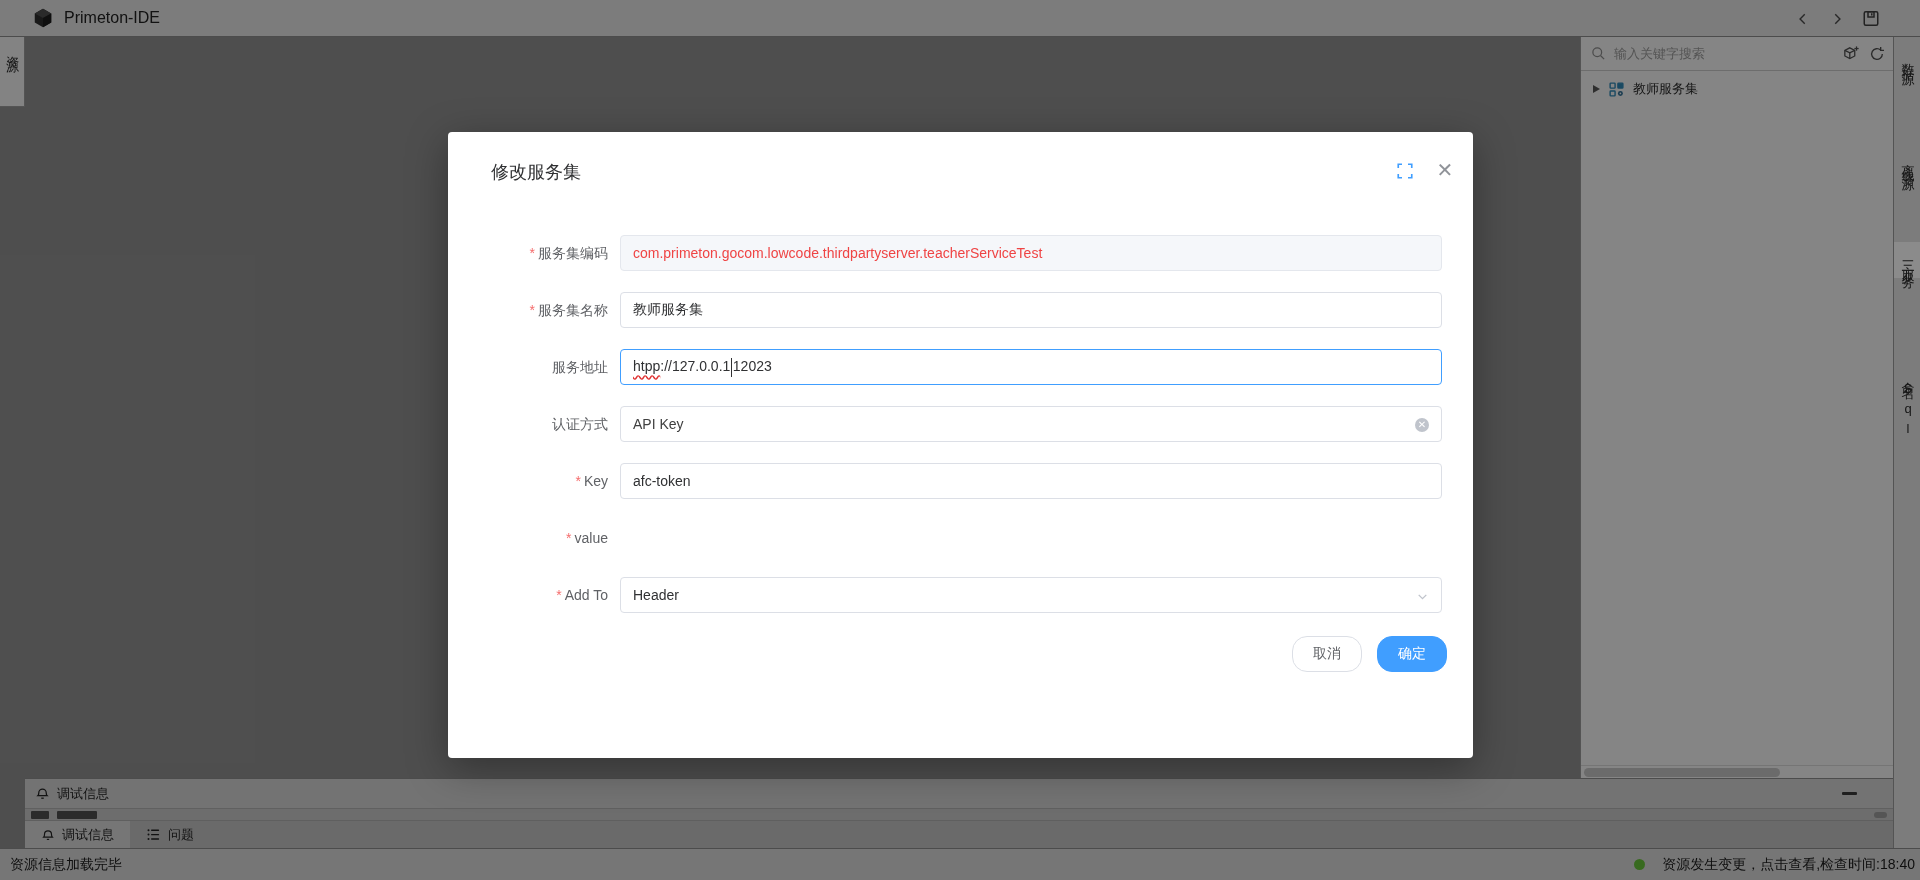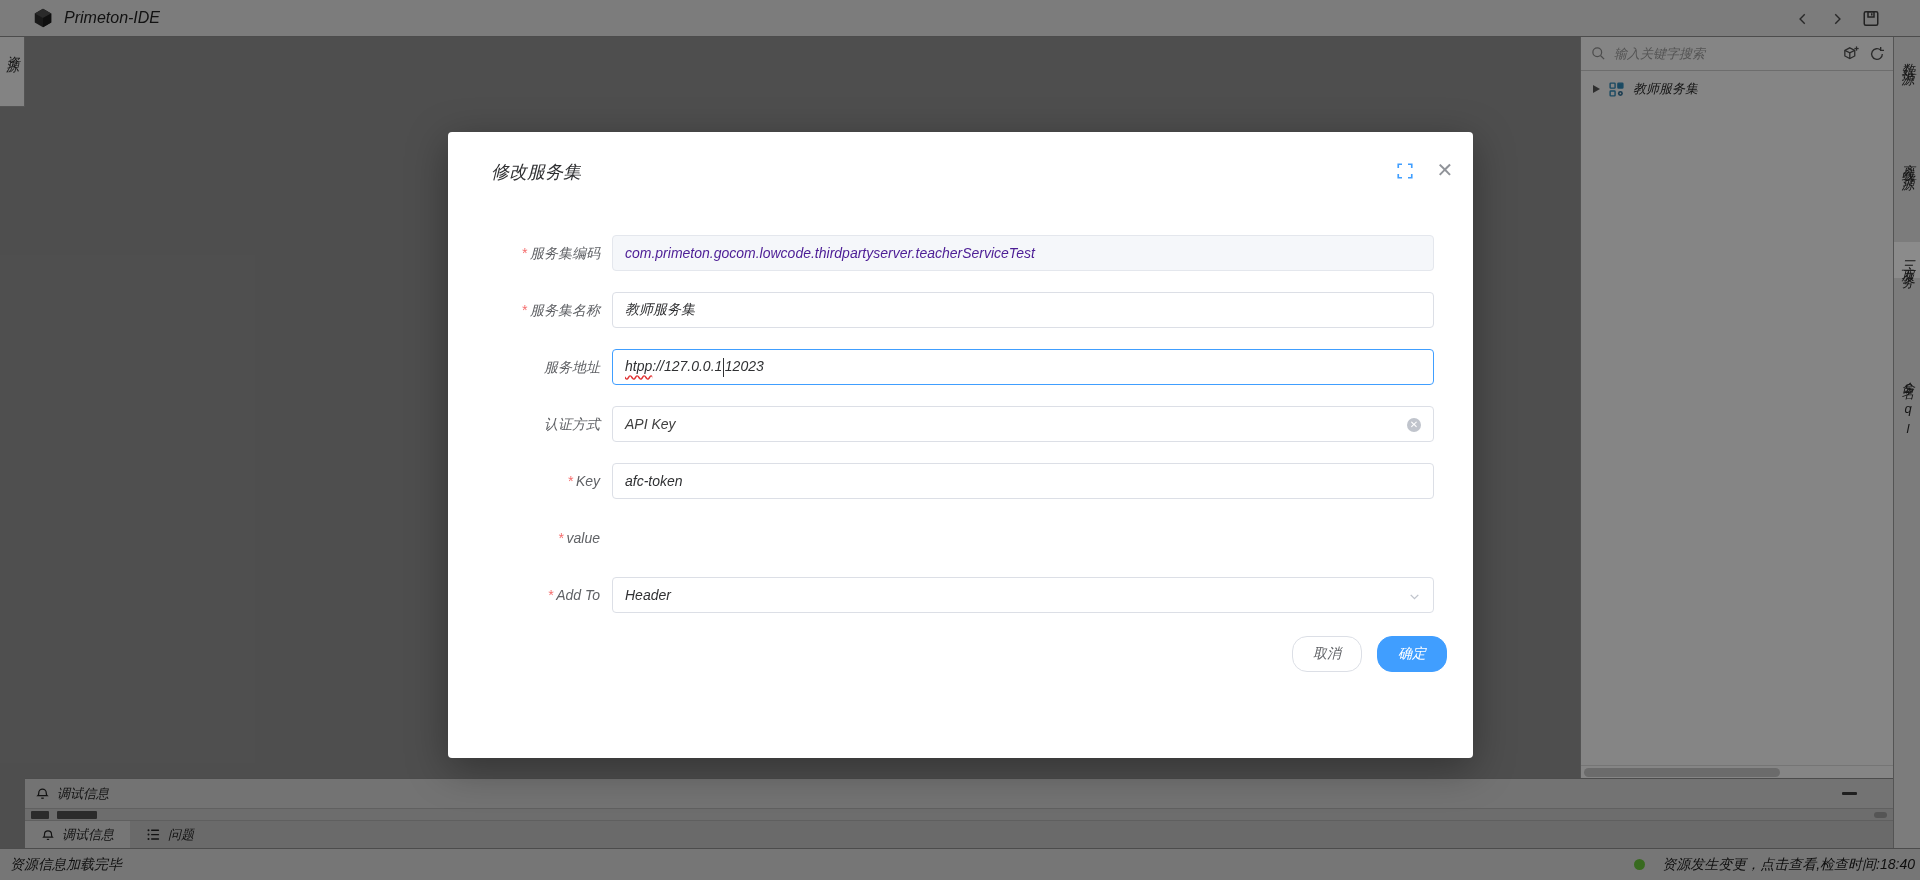--- a/index.html
+++ b/index.html
@@ -1,18 +1,18 @@
 <!DOCTYPE html>
 <html><head>
 <meta charset="utf-8">
 <style>
   * { margin:0; padding:0; box-sizing:border-box; }
   html,body { width:1920px; height:880px; overflow:hidden; background:#000; }
   body { font-family:"Liberation Sans","DejaVu Sans",sans-serif; }
-  .screen { position:relative; width:1920px; height:880px; background:#8f8f8f; overflow:hidden;font-style:italic; }
+  .screen { position:relative; width:1920px; height:880px; background:#8f8f8f; overflow:hidden; }
 
   
   .titlebar { position:absolute; left:0; top:0; width:1920px; height:37px; background:#e2e2e2;
               border-bottom:1px solid #8a8a8a; display:flex; align-items:center; z-index:2; }
   .titlebar .logo { margin-left:32px; width:22px; height:22px; }
   .titlebar .app-title { margin-left:10px; font-size:16px; font-weight:500; color:#222; }
   .titlebar .tb-right { position:absolute; right:40px; top:0; height:37px; display:flex; align-items:center; gap:16px; }
   .tb-icon { width:18px; height:18px; display:flex; align-items:center; justify-content:center; cursor:pointer; }
 
   
@@ -63,29 +63,29 @@
 
   
   .overlay { position:absolute; left:0; top:0; width:1920px; height:880px; background:rgba(0,0,0,0.45); z-index:50; }
   .dialog { position:absolute; left:448px; top:132px; width:1025px; height:626px; background:#fff; border-radius:4px;
             box-shadow:0 10px 40px rgba(0,0,0,0.35); z-index:100; }
   .dlg-title { position:absolute; left:24px; top:26px; font-size:18px; color:#303133; line-height:28px;margin-left:19px; }
   .dlg-fs { position:absolute; left:948px; top:30px; width:18px; height:18px; cursor:pointer; }
   .dlg-close { position:absolute; left:986px; top:26px; width:22px; height:24px; font-size:20px; color:#909399; cursor:pointer;
                display:flex; align-items:center; justify-content:center; }
 
-  .frow { position:absolute; left:0; width:1025px; height:44px; }
+  .frow { position:absolute; left:8px; width:1025px; height:44px; }
   .flabel { position:absolute; left:20px; top:0; width:132px; height:36px; line-height:36px; text-align:right;
             font-size:14px; color:#606266; }
   .req { color:#f56c6c; margin-right:3px; }
   .finput { position:absolute; left:164px; top:0; width:822px; height:36px; background:#fff;
             border:1px solid #dcdfe6; border-radius:4px; display:flex; align-items:center; padding:0 12px; cursor:text; }
   .finput .ival { font-size:14px; color:#606266; white-space:nowrap; }
   .finput.disabled { background:#f5f7fa; border-color:#e4e7ed; cursor:not-allowed; }
-  .finput.disabled .ival { color:#4c1d95; }
+  .finput.disabled .ival { color:#ef4444; }
   .finput.focused { border-color:#409eff; }
   .misspell { text-decoration:underline; text-decoration-style:wavy; text-decoration-color:#e03131; text-underline-offset:4px; }
   .caret { display:inline-block; width:1.5px; height:19px; background:#303133; vertical-align:middle; margin:0 0.5px; }
   .clear-ic { position:absolute; right:12px; top:11px; width:14px; height:14px; border-radius:50%;
               background:#c0c4cc; color:#fff; font-size:10px; line-height:14px; text-align:center; cursor:pointer; }
   .sel-chevron { position:absolute; right:12px; top:12px; cursor:pointer; }
 
   .btn { position:absolute; top:504px; height:36px; border-radius:15px; font-size:14px; display:flex;
          align-items:center; justify-content:center; cursor:pointer; }
   .btn-cancel { left:844px; width:70px; background:#fff; border:1px solid #dcdfe6; color:#606266; }

